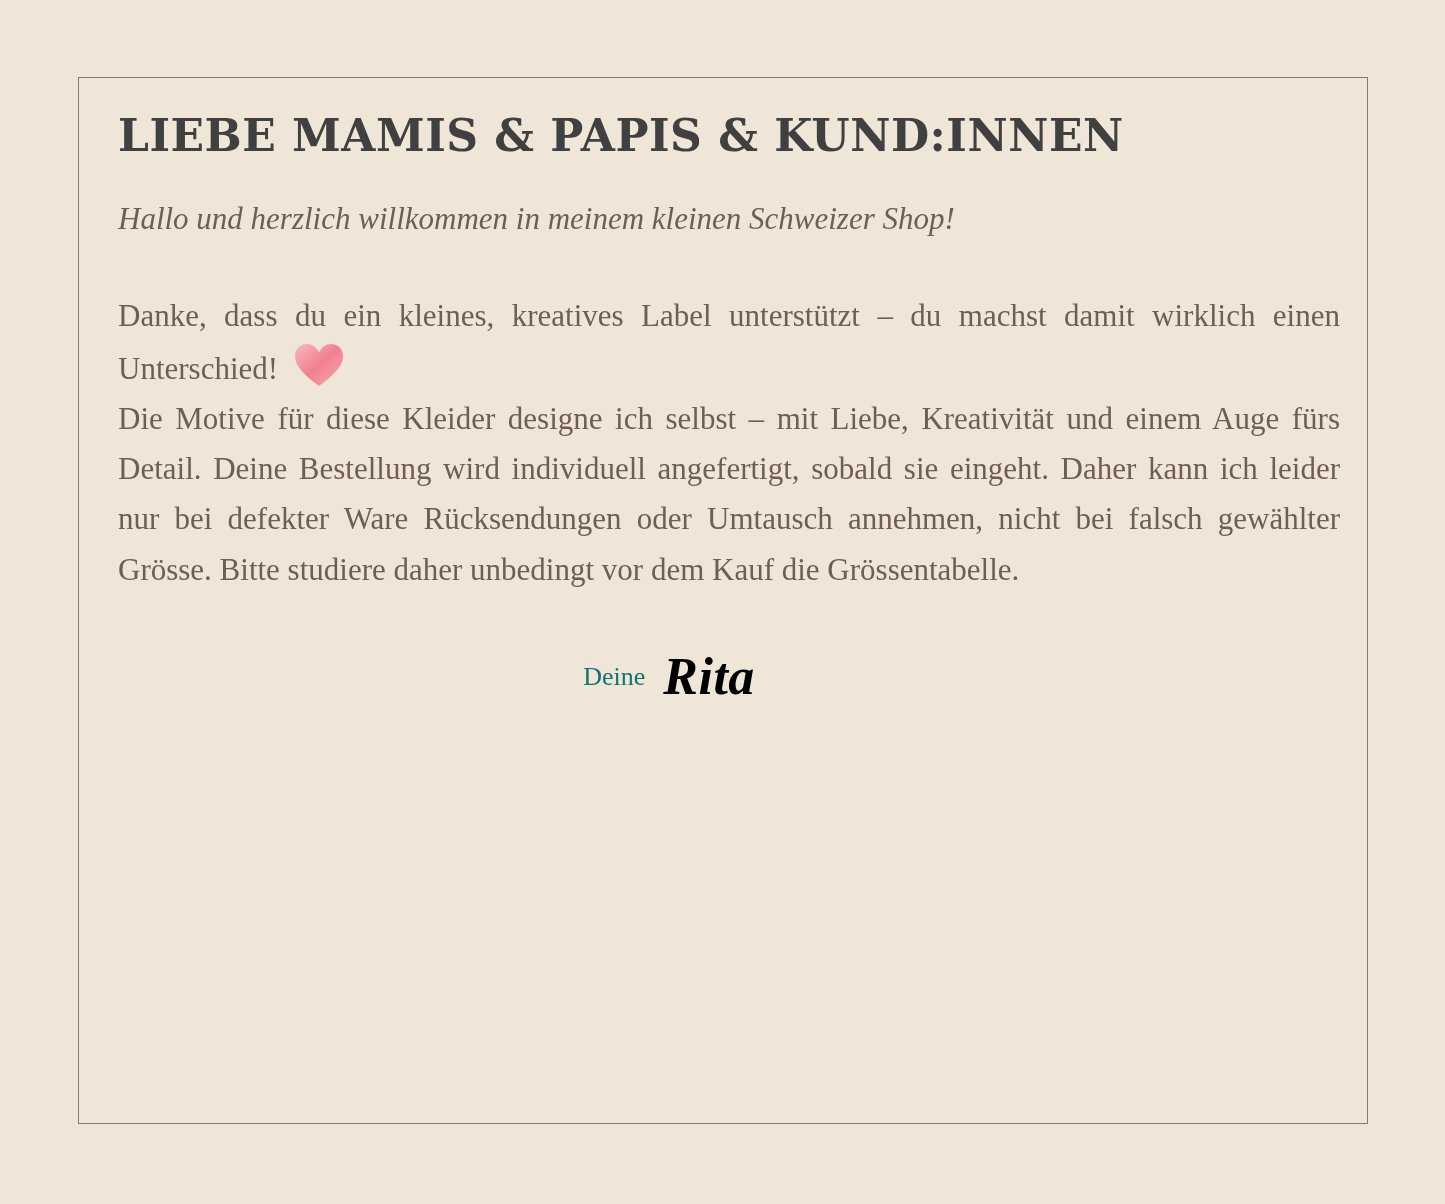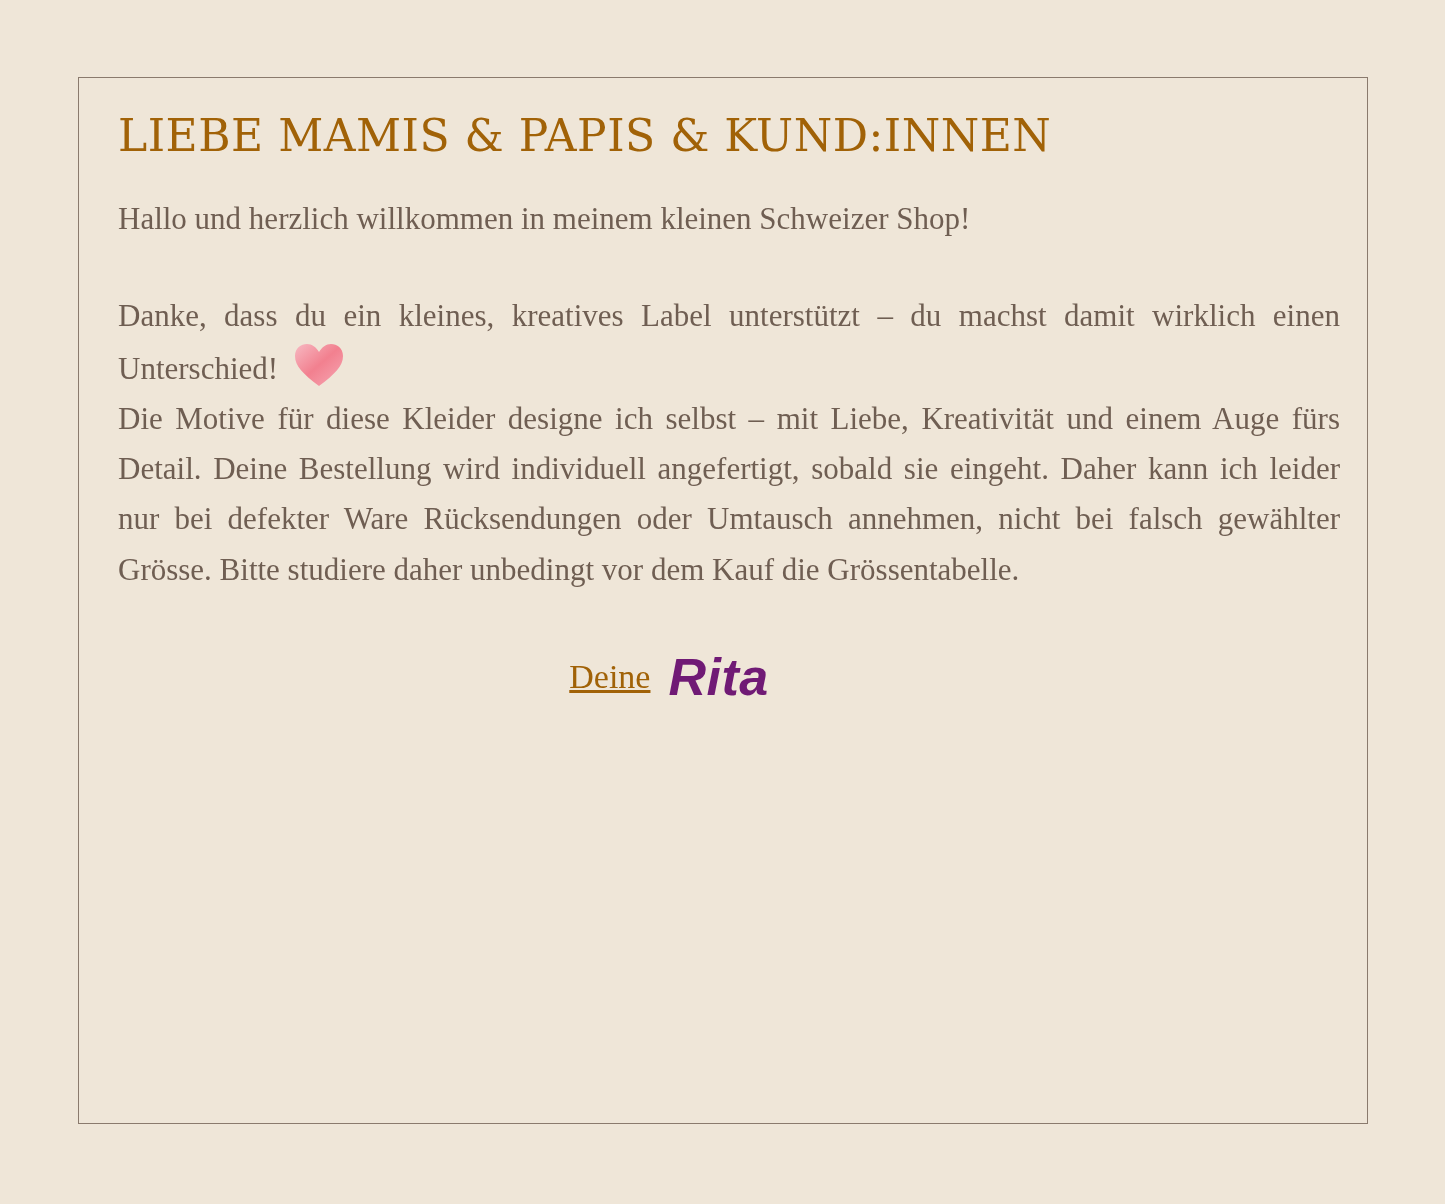--- a/index.html
+++ b/index.html
@@ -30,68 +30,68 @@
     box-sizing: border-box;
   }
   .content {
     position: absolute;
     left: 118px;
     top: 112px;
     width: 1222px;
   }
   .headline {
     font-family: "DejaVu Serif", "Liberation Serif", serif;
-    font-weight: normal;
+    font-weight: bold;
     font-size: 44px;
     letter-spacing: 0.5px;
-    color: #a16207;
+    color: #404040;
     margin: 0 0 34px 0;
     line-height: 1.1;
     white-space: nowrap;
   }
   .para {
     font-family: "Liberation Serif", serif;
     font-size: 31px;
     line-height: 1.62;
     color: #6f5e52;
     margin: 0 0 46px 0;
     text-align: justify;
     text-justify: inter-word;
   }
   .para.nojust {
     text-align: left;
+    font-style: italic;
   }
   .para-last {
     margin-bottom: 0;
   }
   .heart {
     display: inline-block;
     vertical-align: -10px;
     margin-left: 14px;
     width: 54px;
     height: 48px;
   }
   .signature {
     margin-top: 52px;
     text-align: center;
     padding-right: 120px;
   }
   .sig-deine {
     font-family: "Liberation Serif", serif;
-    font-size: 34px;
-    color: #a16207;
+    font-size: 26px;
+    color: #0f766e;
     vertical-align: middle;
-    text-decoration: underline;
   }
   .sig-name {
-    font-family: Liberation Sans, sans-serif;
+    font-family: Liberation Serif, serif;
     font-style: italic;
     font-weight: bold;
     font-size: 52px;
-    color: #701a75;
+    color: #000000;
     vertical-align: middle;
     margin-left: 14px;
     letter-spacing: 0.5px;
   }
 </style>
 </head>
 <body>
 
 <div class="page">
   <div class="frame"></div>

